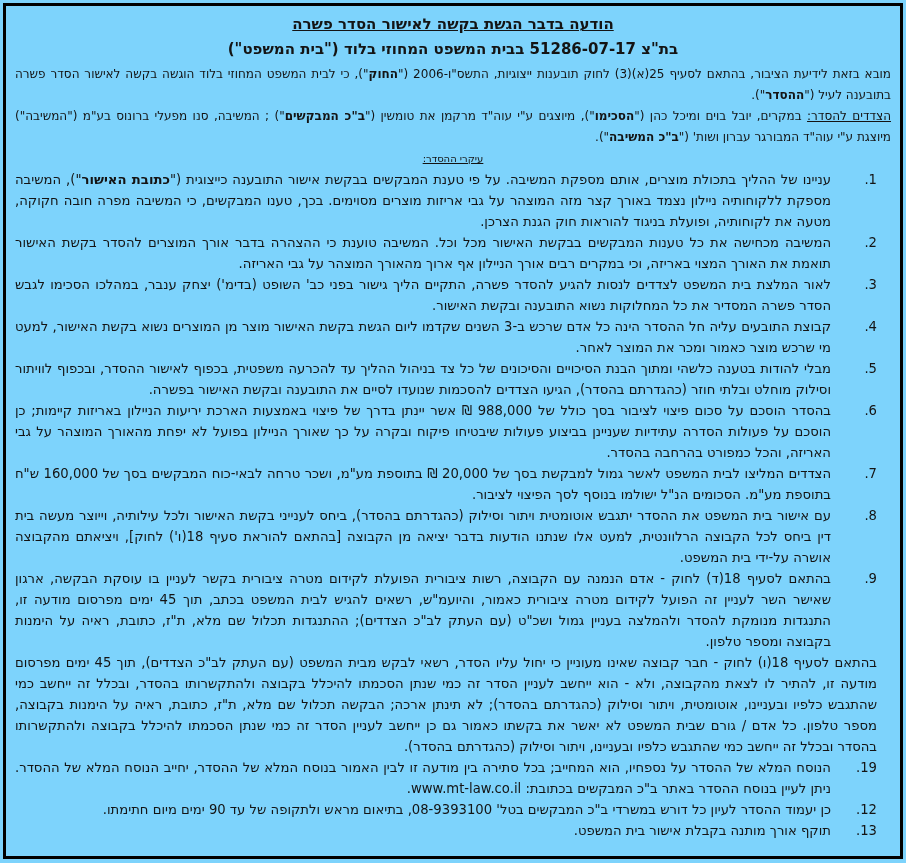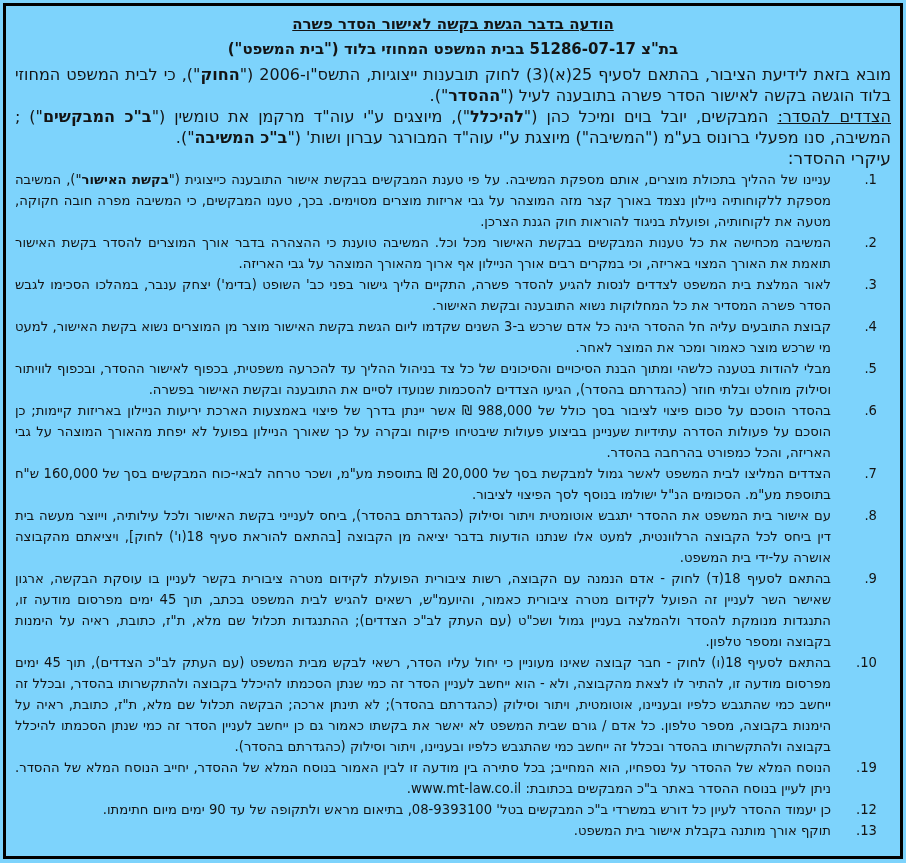--- a/index.html
+++ b/index.html
@@ -31,29 +31,30 @@
   }
   .subtitle{
     margin:0 0 3px 0;
     font-size:15px;
     line-height:23px;
     font-weight:bold;
     text-align:center;
   }
   .para{
     margin:0;
-    font-size:16px;
+    font-size:12px;
     line-height:21px;
     text-align:justify;
   }
   .section-head{
     margin:0;
-    font-size:17px;
+    font-size:10px;
     line-height:21px;
-    text-align:right;
+    text-decoration:underline;
+    text-align:center;
   }
   .items{margin:0;padding:0 14px 0 0;}
   .item{
     display:flex;
     font-size:13.2px;
     line-height:21px;
   }
   .num{
     flex:0 0 46px;
     text-align:right;
@@ -70,28 +71,28 @@
 <body>
 
 <div class="sheet">
   <div class="frame">
 
     <h1 class="title">הודעה בדבר הגשת בקשה לאישור הסדר פשרה</h1>
     <h2 class="subtitle">בת"צ 51286-07-17 בבית המשפט המחוזי בלוד ("בית המשפט")</h2>
 
     <p class="para"><span>מובא בזאת לידיעת הציבור, בהתאם לסעיף 25(א)(3) לחוק תובענות ייצוגיות, התשס"ו-2006 ("</span><span class="b">החוק</span><span>"), כי לבית המשפט המחוזי בלוד הוגשה בקשה לאישור הסדר פשרה בתובענה לעיל ("</span><span class="b">ההסדר</span><span>").</span></p>
 
-    <p class="para"><span class="u">הצדדים להסדר:</span><span><span> המבקשים, יובל בוים ומיכל כהן ("</span><span class="b">להיכלל</span><span>"), מיוצגים ע"י עוה"ד מרקמן את טומשין ("</span><span class="b">ב"כ המבקשים</span><span>") ; המשיבה, סנו מפעלי ברונוס בע"מ ("המשיבה") מיוצגת ע"י עוה"ד המבורגר עברון ושות' ("</span><span class="b">ב"כ המשיבה</span><span>").</span></span></p>
+    <p class="para"><span class="u">הצדדים להסדר:</span><span><span> במקרים, יובל בוים ומיכל כהן ("</span><span class="b">הסכימו</span><span>"), מיוצגים ע"י עוה"ד מרקמן את טומשין ("</span><span class="b">ב"כ המבקשים</span><span>") ; המשיבה, סנו מפעלי ברונוס בע"מ ("המשיבה") מיוצגת ע"י עוה"ד המבורגר עברון ושות' ("</span><span class="b">ב"כ המשיבה</span><span>").</span></span></p>
 
     <p class="section-head">עיקרי ההסדר:</p>
 
     <div class="items">
       <div class="item">
           <span class="num">1.</span>
-          <span class="txt"><span>עניינו של ההליך בתכולת מוצרים, אותם מספקת המשיבה. על פי טענת המבקשים בבקשת אישור התובענה כייצוגית ("</span><span class="b">בקשת האישור</span><span>"), המשיבה מספקת ללקוחותיה ניילון נצמד באורך קצר מזה המוצהר על גבי אריזות מוצרים מסוימים. בכך, טענו המבקשים, כי המשיבה מפרה חובה חקוקה, מטעה את לקוחותיה, ופועלת בניגוד להוראות חוק הגנת הצרכן.</span></span>
+          <span class="txt"><span>עניינו של ההליך בתכולת מוצרים, אותם מספקת המשיבה. על פי טענת המבקשים בבקשת אישור התובענה כייצוגית ("</span><span class="b">כתובת האישור</span><span>"), המשיבה מספקת ללקוחותיה ניילון נצמד באורך קצר מזה המוצהר על גבי אריזות מוצרים מסוימים. בכך, טענו המבקשים, כי המשיבה מפרה חובה חקוקה, מטעה את לקוחותיה, ופועלת בניגוד להוראות חוק הגנת הצרכן.</span></span>
         </div>
       <div class="item">
           <span class="num">2.</span>
           <span class="txt"><span>המשיבה מכחישה את כל טענות המבקשים בבקשת האישור מכל וכל. המשיבה טוענת כי ההצהרה בדבר אורך המוצרים להסדר בקשת האישור תואמת את האורך המצוי באריזה, וכי במקרים רבים אורך הניילון אף ארוך מהאורך המוצהר על גבי האריזה.</span></span>
         </div>
       <div class="item">
           <span class="num">3.</span>
           <span class="txt"><span>לאור המלצת בית המשפט לצדדים לנסות להגיע להסדר פשרה, התקיים הליך גישור בפני כב' השופט (בדימ') יצחק ענבר, במהלכו הסכימו לגבש הסדר פשרה המסדיר את כל המחלוקות נשוא התובענה ובקשת האישור.</span></span>
         </div>
       <div class="item">
@@ -112,21 +113,20 @@
         </div>
       <div class="item">
           <span class="num">8.</span>
           <span class="txt"><span>עם אישור בית המשפט את ההסדר יתגבש אוטומטית ויתור וסילוק (כהגדרתם בהסדר), ביחס לענייני בקשת האישור ולכל עילותיה, וייוצר מעשה בית דין ביחס לכל הקבוצה הרלוונטית, למעט אלו שנתנו הודעות בדבר יציאה מן הקבוצה [בהתאם להוראת סעיף 18(ו') לחוק], ויציאתם מהקבוצה אושרה על-ידי בית המשפט.</span></span>
         </div>
       <div class="item">
           <span class="num">9.</span>
           <span class="txt"><span>בהתאם לסעיף 18(ד) לחוק - אדם הנמנה עם הקבוצה, רשות ציבורית הפועלת לקידום מטרה ציבורית בקשר לעניין בו עוסקת הבקשה, ארגון שאישר השר לעניין זה הפועל לקידום מטרה ציבורית כאמור, והיועמ"ש, רשאים להגיש לבית המשפט בכתב, תוך 45 ימים מפרסום מודעה זו, התנגדות מנומקת להסדר ולהמלצה בעניין גמול ושכ"ט (עם העתק לב"כ הצדדים); ההתנגדות תכלול שם מלא, ת"ז, כתובת, ראיה על הימנות בקבוצה ומספר טלפון.</span></span>
         </div>
       <div class="item">
-          <span class="num">10.</span>
           <span class="txt"><span>בהתאם לסעיף 18(ו) לחוק - חבר קבוצה שאינו מעוניין כי יחול עליו הסדר, רשאי לבקש מבית המשפט (עם העתק לב"כ הצדדים), תוך 45 ימים מפרסום מודעה זו, להתיר לו לצאת מהקבוצה, ולא - הוא ייחשב לעניין הסדר זה כמי שנתן הסכמתו להיכלל בקבוצה ולהתקשרותו בהסדר, ובכלל זה ייחשב כמי שהתגבש כלפיו ובעניינו, אוטומטית, ויתור וסילוק (כהגדרתם בהסדר); לא תינתן ארכה; הבקשה תכלול שם מלא, ת"ז, כתובת, ראיה על הימנות בקבוצה, מספר טלפון. כל אדם / גורם שבית המשפט לא יאשר את בקשתו כאמור גם כן ייחשב לעניין הסדר זה כמי שנתן הסכמתו להיכלל בקבוצה ולהתקשרותו בהסדר ובכלל זה ייחשב כמי שהתגבש כלפיו ובעניינו, ויתור וסילוק (כהגדרתם בהסדר).</span></span>
         </div>
       <div class="item">
           <span class="num">19.</span>
           <span class="txt"><span>הנוסח המלא של ההסדר על נספחיו, הוא המחייב; בכל סתירה בין מודעה זו לבין האמור בנוסח המלא של ההסדר, יחייב הנוסח המלא של ההסדר. ניתן לעיין בנוסח ההסדר באתר ב"כ המבקשים בכתובת: </span><span class="ltr">www.mt-law.co.il</span><span>.</span></span>
         </div>
       <div class="item">
           <span class="num">12.</span>
           <span class="txt"><span>כן יעמוד ההסדר לעיון כל דורש במשרדי ב"כ המבקשים בטל' 08-9393100, בתיאום מראש ולתקופה של עד 90 ימים מיום חתימתו.</span></span>
         </div>

